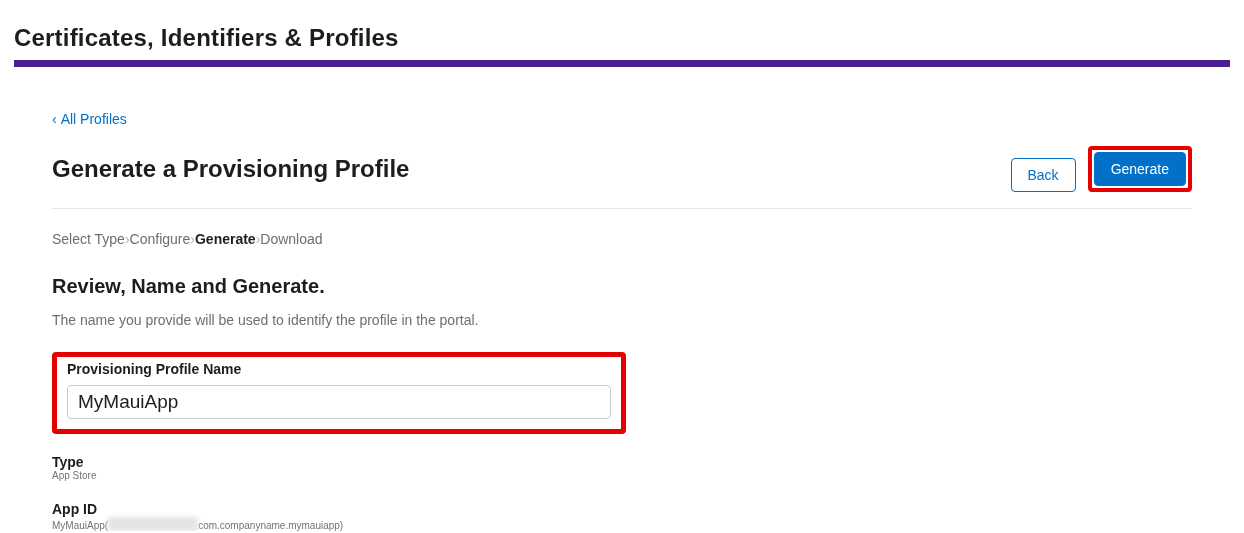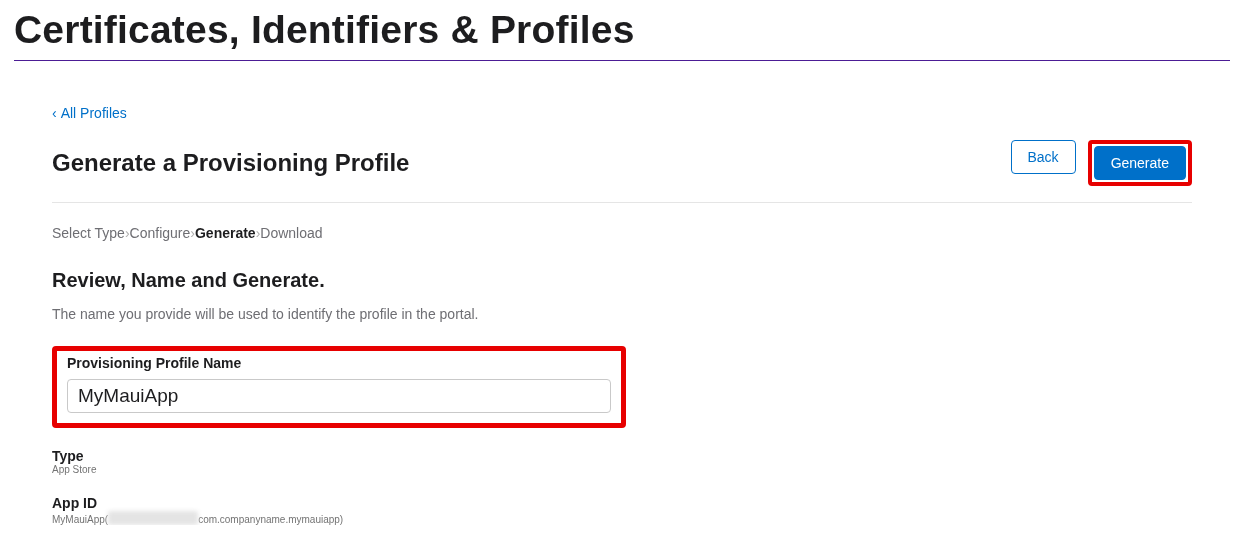--- a/index.html
+++ b/index.html
@@ -6,25 +6,25 @@
   body {
     font-family: -apple-system, BlinkMacSystemFont, "Segoe UI", Helvetica, Arial, sans-serif;
     color: #1d1d1f;
     background: #fff;
     width: 1244px;
   }
   .outer {
     padding: 0 14px;
   }
   .page-title {
-    font-size: 39px;
+    font-size: 24px;
     font-weight: 700;
     letter-spacing: 0.2px;
-    padding: 8px 0 8px 0;
-    border-bottom: 1px solid #4c1d95;
+    padding: 24px 0 8px 0;
+    border-bottom: 7px solid #4c1d95;
   }
   .content {
     padding: 0 38px;
   }
   .back-link {
     display: inline-flex;
     align-items: center;
     color: #0070c9;
     font-size: 14px;
     margin-top: 44px;
@@ -40,21 +40,21 @@
     align-items: center;
     justify-content: space-between;
     margin-top: 18px;
     padding-bottom: 16px;
     border-bottom: 1px solid #e5e5e5;
   }
   .header-row h2 {
     font-size: 24px;
     font-weight: 700;
   }
-  .btn-row { display: flex; gap: 12px; align-items: flex-start; }
+  .btn-row { display: flex; gap: 12px; align-items: flex-end; }
   .btn {
     display: inline-flex;
     align-items: center;
     justify-content: center;
     height: 34px;
     padding: 0 16px;
     font-size: 14px;
     border-radius: 4px;
     cursor: pointer;
     font-weight: 400;

